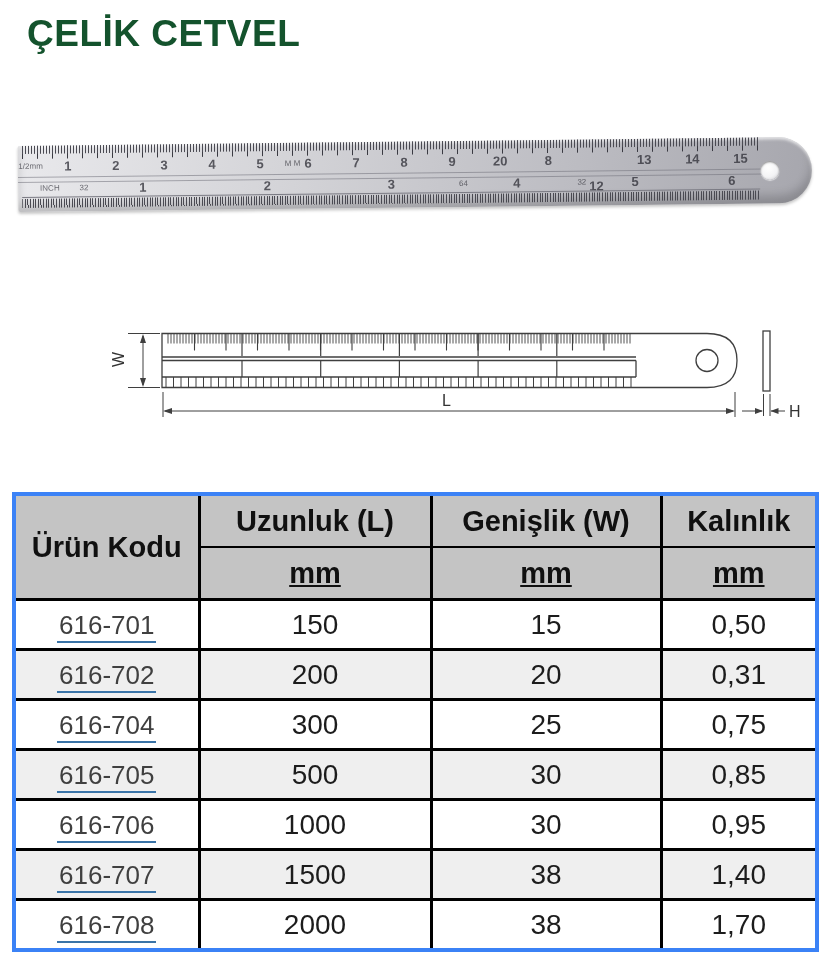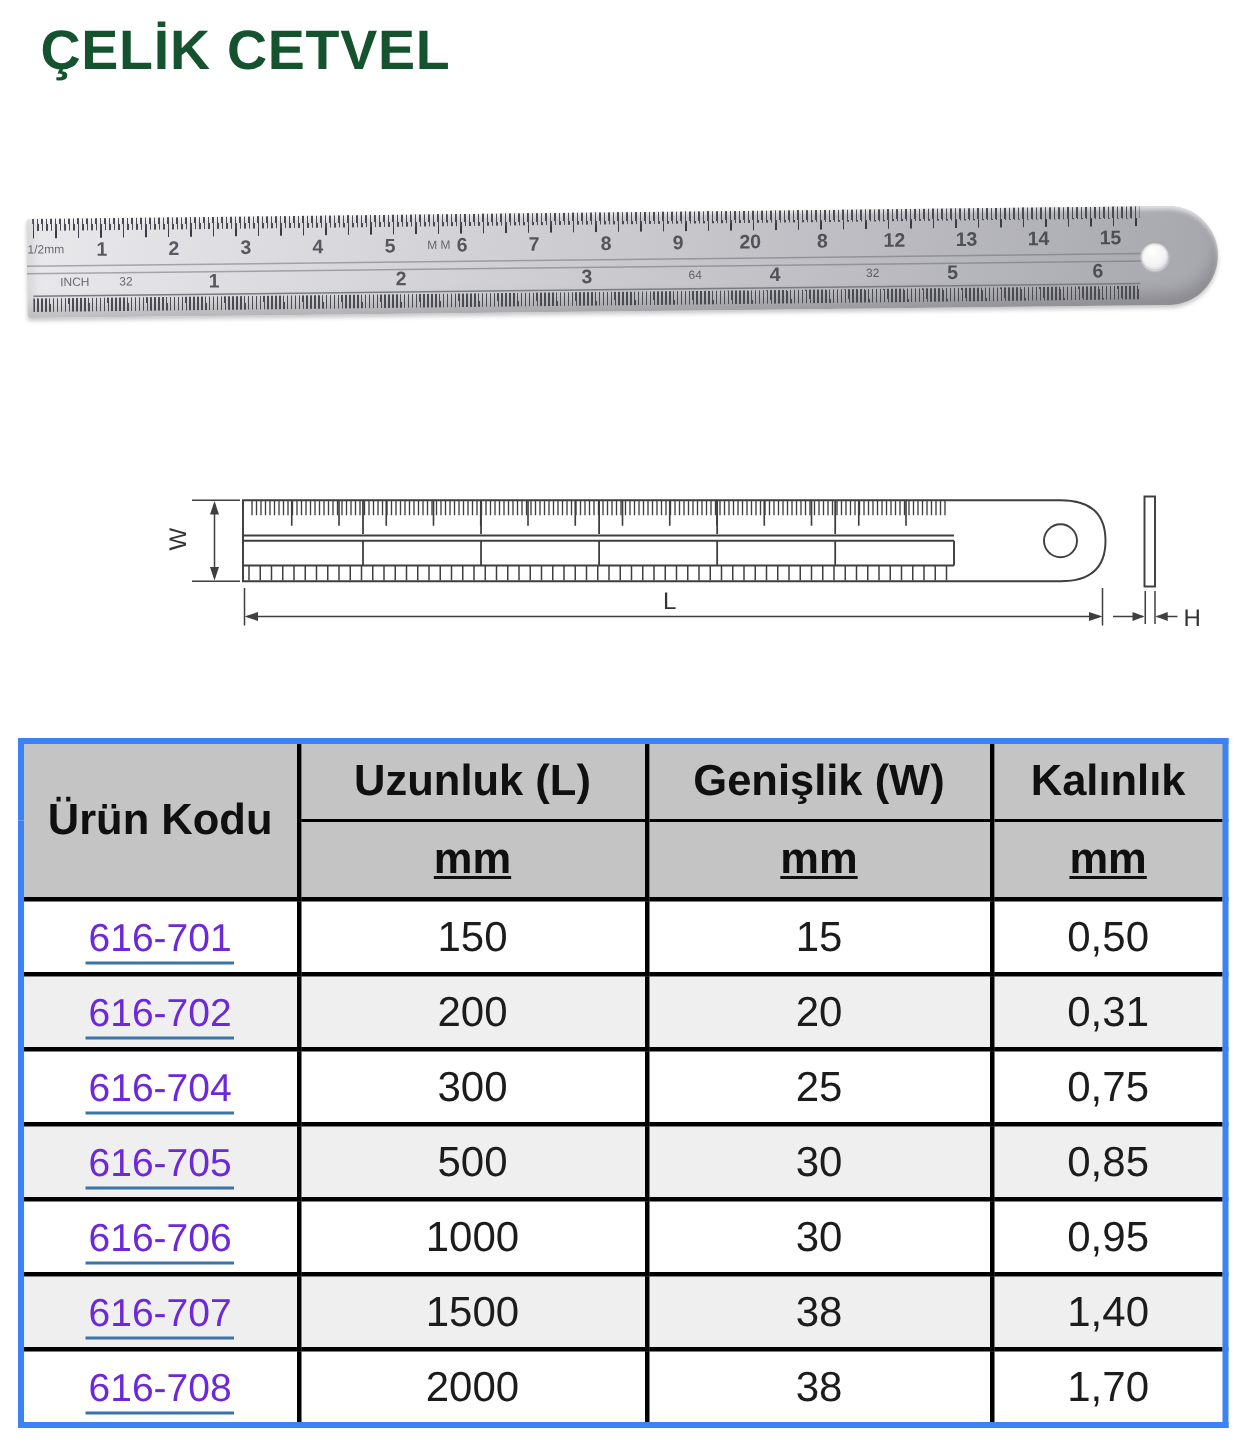--- a/index.html
+++ b/index.html
@@ -59,21 +59,21 @@
     border:3px solid #000;text-align:center;vertical-align:middle;padding:0;overflow:hidden;
   }
   .spec-table thead th{
     background:#c4c4c4;color:#101010;font-weight:700;font-size:29px;height:50px;
   }
   .spec-table thead tr:first-child th:not(.rowspan-cell){border-bottom-width:2px;}
   .spec-table thead tr:nth-child(2) th{border-top-width:2px;text-decoration:underline;}
   .spec-table tbody td{height:47px;font-size:28px;color:#1c1c1c;background:#fff;}
   .spec-table tbody tr:nth-child(even) td{background:#efefef;}
   .code-link{
-    color:#6d28d9;text-decoration:none;border-bottom:2px solid #3a74a8;
+    color:#404040;text-decoration:none;border-bottom:2px solid #3a74a8;
     font-size:26px;padding:0 2px 1px 2px;cursor:pointer;
   }
 </style>
 </head>
 <body>
 
 <h1 class="title">ÇELİK CETVEL</h1>
 
 <div class="ruler-photo">
   <div class="rp-ticks-top"></div>
@@ -83,21 +83,21 @@
       <span class="rnum" style="left: 12.35%;">2</span>
       <span class="rnum" style="left: 18.4%;">3</span>
       <span class="rnum" style="left: 24.45%;">4</span>
       <span class="rnum" style="left: 30.5%;">5</span>
       <span class="rnum" style="left: 36.55%;">6</span>
       <span class="rnum" style="left: 42.6%;">7</span>
       <span class="rnum" style="left: 48.65%;">8</span>
       <span class="rnum" style="left: 54.7%;">9</span>
       <span class="rnum" style="left: 60.75%;">20</span>
       <span class="rnum" style="left: 66.8%;">8</span>
-      <span class="rnum" style="left: 72.85%;">12</span>
+      <span class="rnum" style="left: 72.85%; margin-top: 26px;">12</span>
       <span class="rnum" style="left: 78.9%;">13</span>
       <span class="rnum" style="left: 84.95%; text-align: center;">14</span>
       <span class="rnum" style="left: 91%;">15</span>
       <span class="rnum rsmall" style="left: 34.6%;">M M</span>
     </div>
   <div class="rp-mid"></div>
   <div class="rp-inch-row">
       <span class="rnum rsmall" style="left: 4%;">INCH</span>
       <span class="rnum rsmall" style="left: 8.3%;">32</span>
       <span class="rnum" style="left: 15.7%;">1</span>

